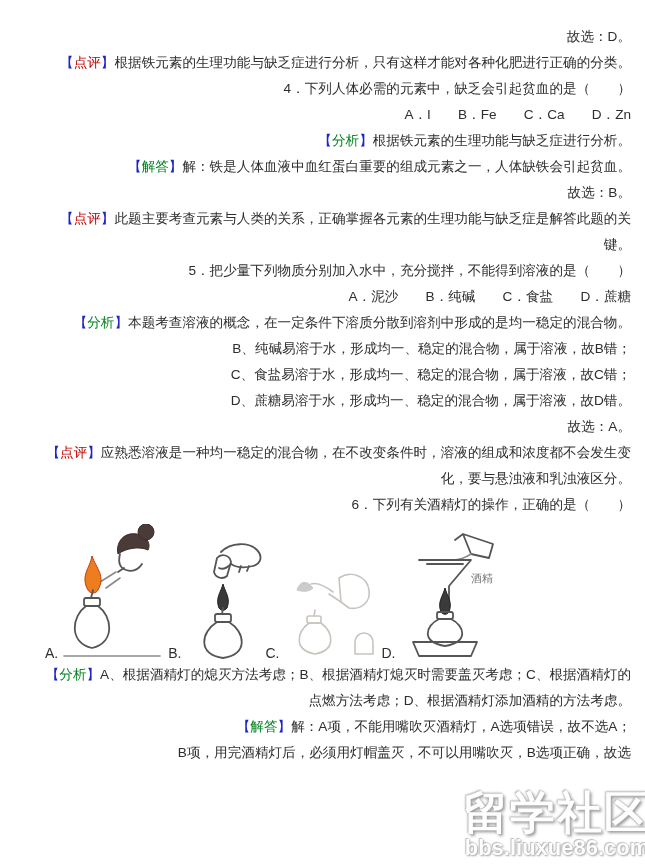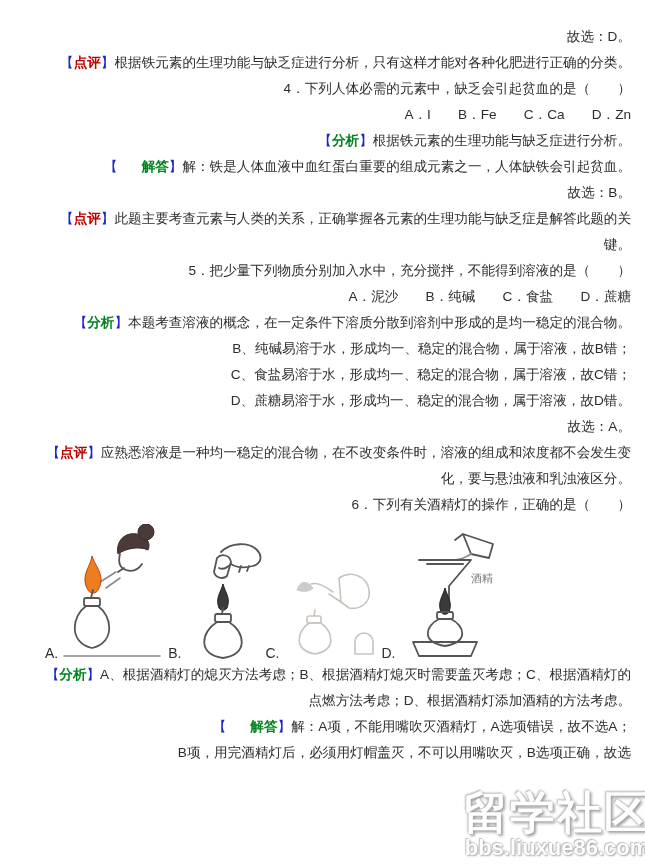--- a/index.html
+++ b/index.html
@@ -13,23 +13,23 @@
     font-family:"Liberation Sans","DejaVu Sans",sans-serif;
     color:var(--text);
   }
   .content{
     position:absolute;left:45px;top:24px;width:586px;
     font-size:13.6px;line-height:26px;text-align:right;
   }
   p.line{margin:0;}
   .qgap{margin-top:21px;}
   .bracket{color:var(--bracket);}
-  .lbl{font-weight:bold;}
+  .lbl{font-weight:normal;}
   .lbl.analysis{color:var(--analysis);}
-  .lbl.answer{color:var(--answer);margin-left:24px;}
+  .lbl.answer{color:var(--answer);}
   .lbl.comment{color:var(--comment);}
   
   .figures{
     display:flex;align-items:flex-end;height:140px;margin-top:4px;
   }
   .fig{display:flex;align-items:flex-end;}
   .figlabel{font-size:14px;line-height:18px;margin-right:2px;}
   .fig svg{display:block;}
   .sketch{stroke:#8a8a8a;fill:none;stroke-width:1.6;stroke-linecap:round;stroke-linejoin:round;}
   .sketch-dark{stroke:#555;fill:none;stroke-width:1.8;stroke-linecap:round;stroke-linejoin:round;}

